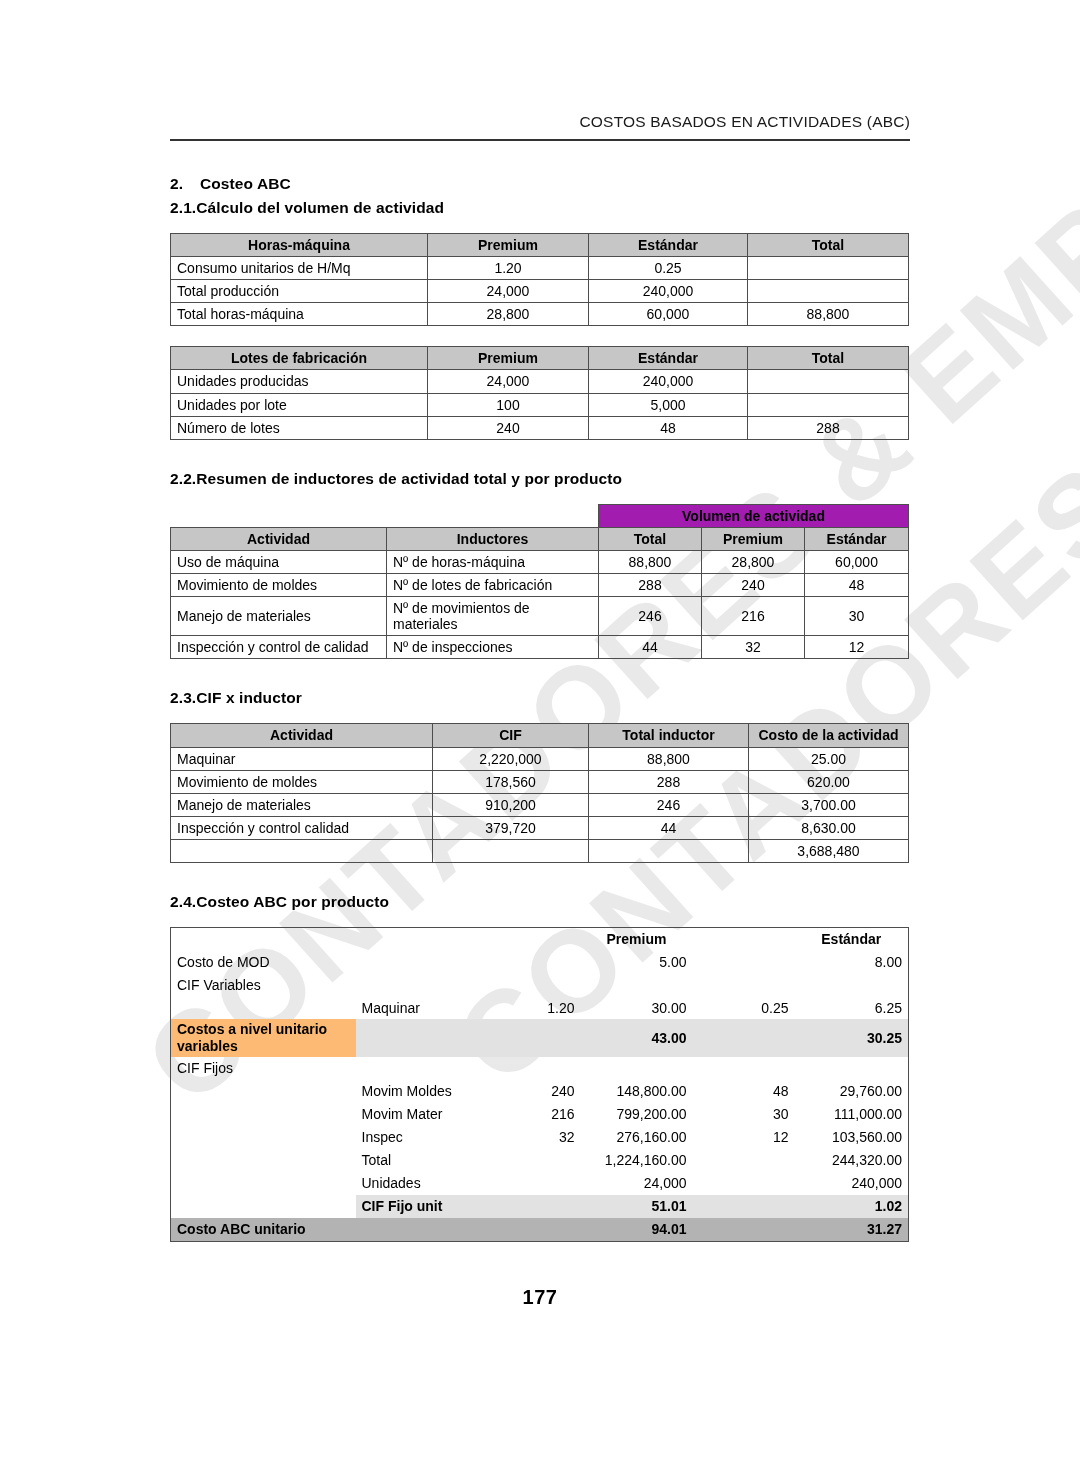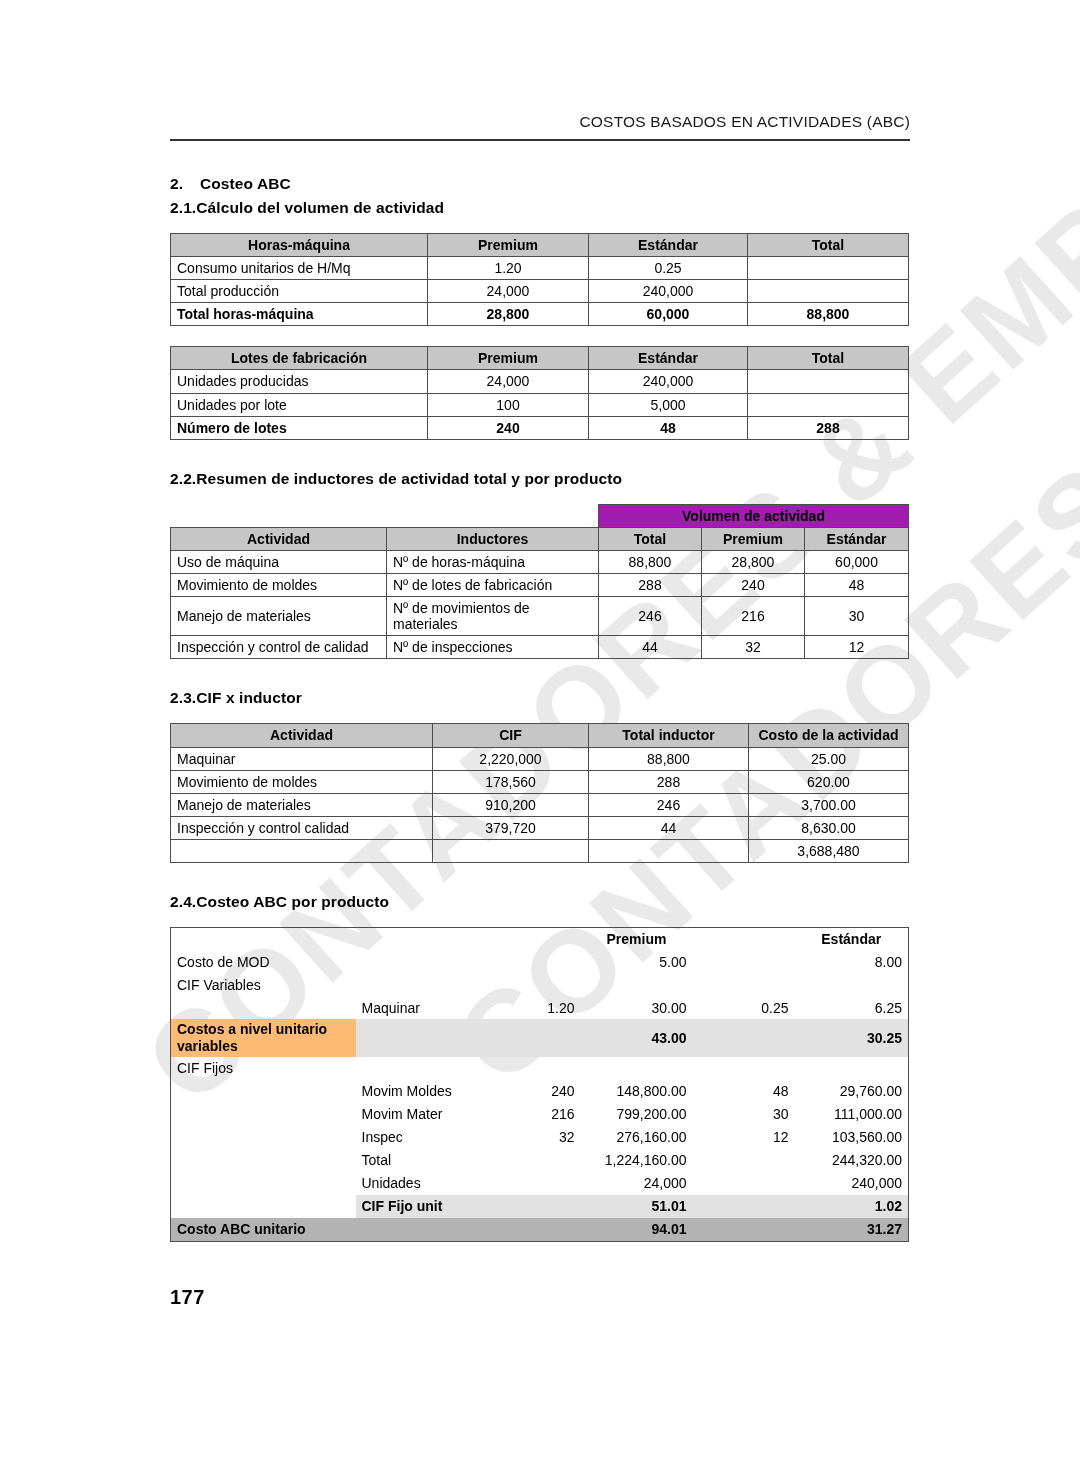--- a/index.html
+++ b/index.html
@@ -93,21 +93,21 @@
     box-sizing: border-box;
     line-height: 1.15;
   }
   table.grid th {
     background: #c6c6c6;
     font-weight: bold;
     text-align: center;
   }
   td.lbl { text-align: left; margin-left: 42px; }
   td.num { text-align: center; }
-  tr.bold td { font-weight: bold; }
+  tr.bold td { font-weight: normal; }
   .noborder { border: none !important; background: transparent !important; }
 
   
   table.t22 { width: 738px; }
   table.t22 .hdr-group {
     background: #a21caf;
     font-weight: bold;
     text-align: center;
   }
 
@@ -133,21 +133,21 @@
   table.ledger td.c5 { text-align: right; }
   table.ledger td.c6 { text-align: right; }
   table.ledger tr.hdrrow td { font-weight: bold; text-align: center; }
   table.ledger tr.shade-light td { background: #e2e2e2; font-weight: bold; }
   table.ledger tr.shade-light td.c1 { background: #ffffff; }
   table.ledger tr.shade-dark td { background: #b3b3b3; font-weight: bold; }
   table.ledger tr.shade-light td.c2,
   table.ledger tr.shade-dark td.c2 { text-align: left; }
 
   .pagenum {
-    text-align: left;
+    text-align: center;
     font-size: 20px;
     font-weight: bold;
     margin-top: 44px;
     letter-spacing: 0.5px;
   }
 </style>
 </head>
 <body>
 
 <div class="page">

